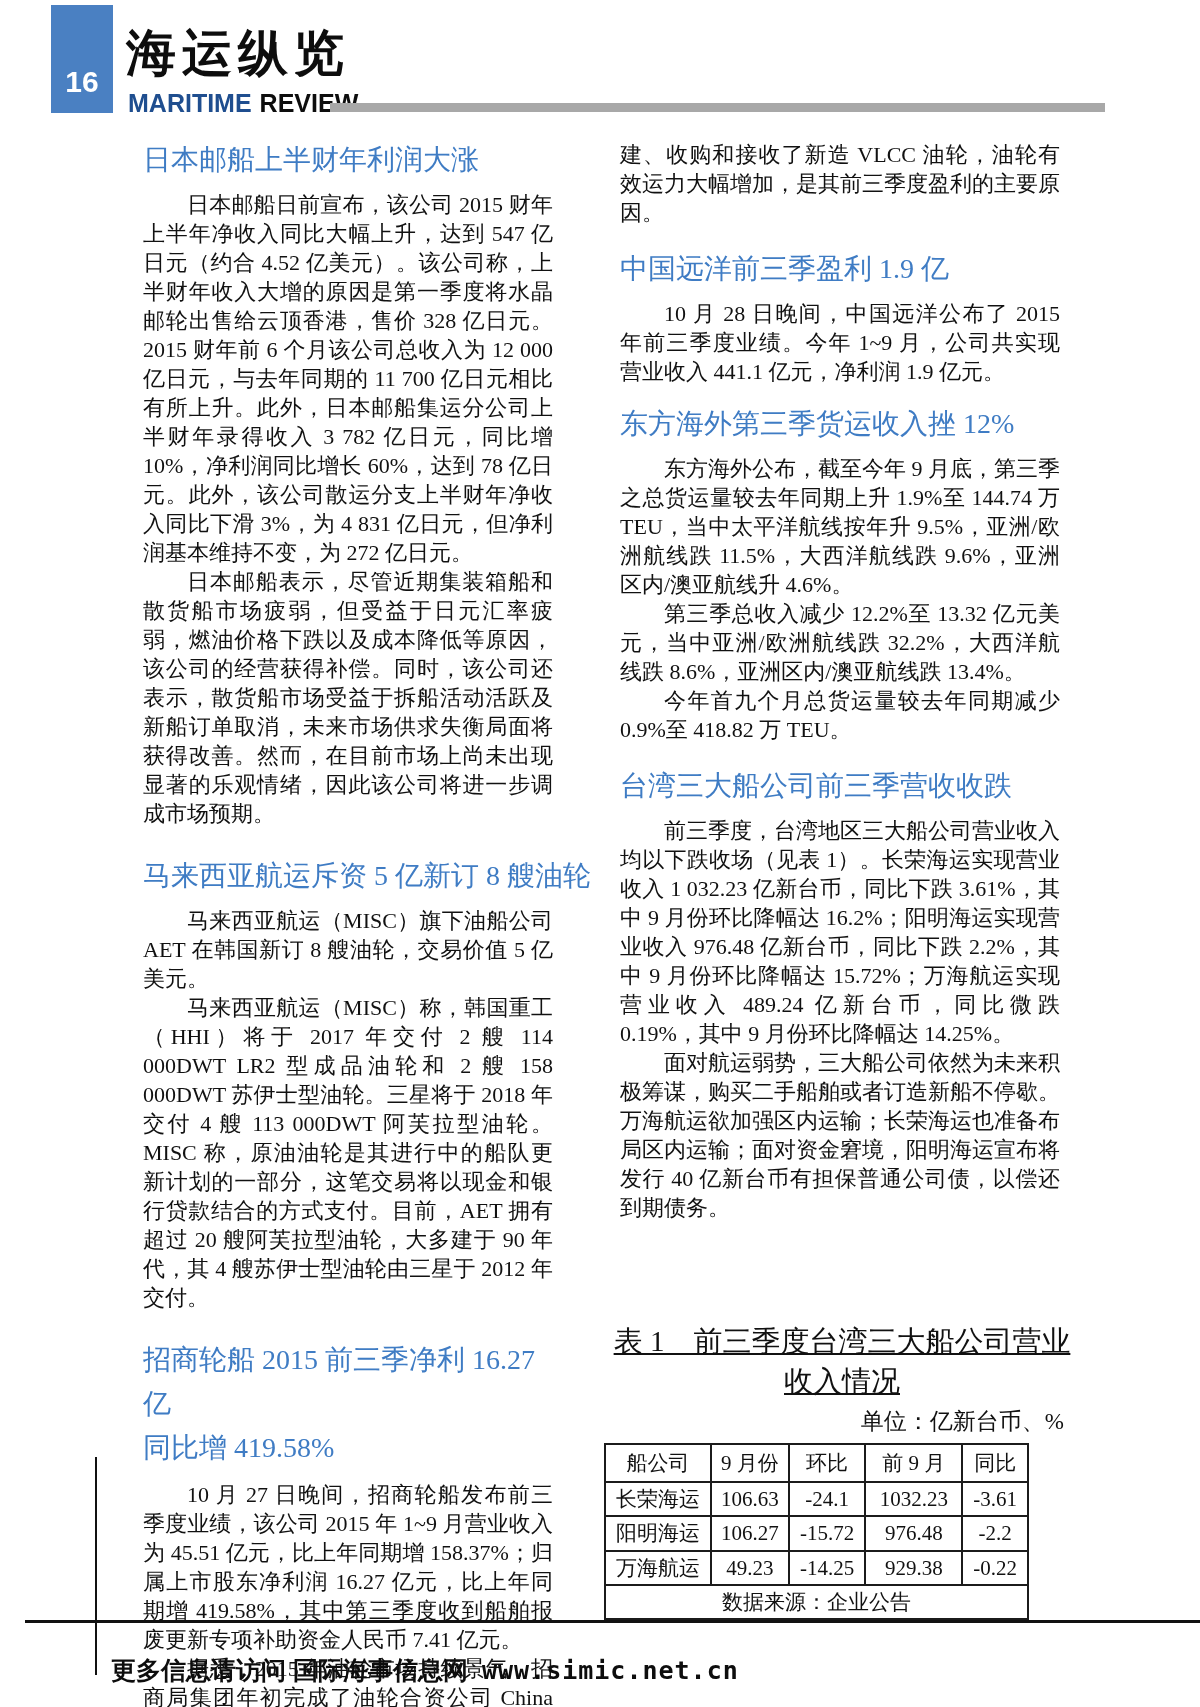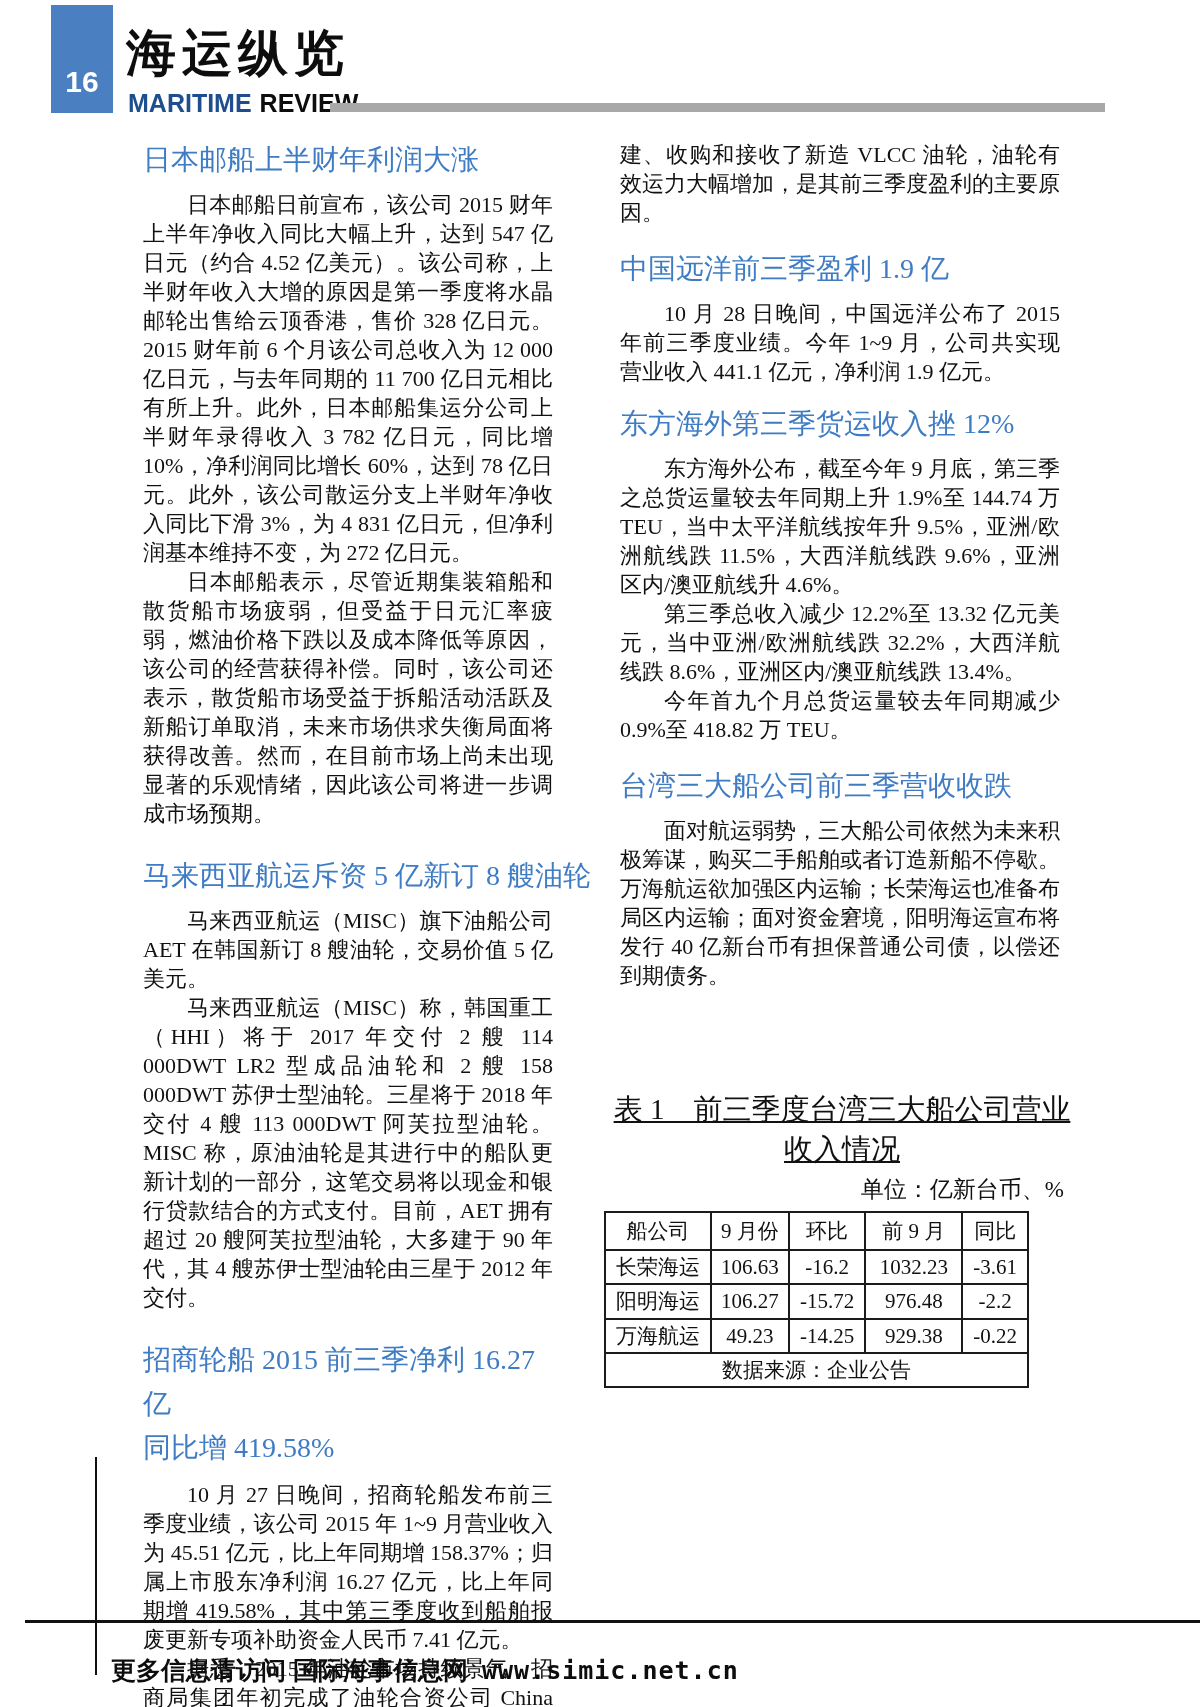--- a/index.html
+++ b/index.html
@@ -107,20 +107,21 @@
 
       <div class="article-heading" style="margin-top:22px;">中国远洋前三季盈利 1.9 亿</div>
       <p class="body">10 月 28 日晚间，中国远洋公布了 2015 年前三季度业绩。今年 1~9 月，公司共实现营业收入 441.1 亿元，净利润 1.9 亿元。</p>
 
       <div class="article-heading" style="margin-top:18px;">东方海外第三季货运收入挫 12%</div>
       <p class="body">东方海外公布，截至今年 9 月底，第三季之总货运量较去年同期上升 1.9%至 144.74 万 TEU，当中太平洋航线按年升 9.5%，亚洲/欧洲航线跌 11.5%，大西洋航线跌 9.6%，亚洲区内/澳亚航线升 4.6%。</p>
       <p class="body">第三季总收入减少 12.2%至 13.32 亿元美元，当中亚洲/欧洲航线跌 32.2%，大西洋航线跌 8.6%，亚洲区内/澳亚航线跌 13.4%。</p>
       <p class="body">今年首九个月总货运量较去年同期减少 0.9%至 418.82 万 TEU。</p>
 
       <div class="article-heading" style="margin-top:22px;">台湾三大船公司前三季营收收跌</div>
+      <p class="body">前三季度，台湾地区三大船公司营业收入均以下跌收场（见表 1）。长荣海运实现营业收入 1 032.23 亿新台币，同比下跌 3.61%，其中 9 月份环比降幅达 16.2%；阳明海运实现营业收入 976.48 亿新台币，同比下跌 2.2%，其中 9 月份环比降幅达 15.72%；万海航运实现营业收入 489.24 亿新台币，同比微跌 0.19%，其中 9 月份环比降幅达 14.25%。</p>
       <p class="body">面对航运弱势，三大船公司依然为未来积极筹谋，购买二手船舶或者订造新船不停歇。万海航运欲加强区内运输；长荣海运也准备布局区内运输；面对资金窘境，阳明海运宣布将发行 40 亿新台币有担保普通公司债，以偿还到期债务。</p>
 
       <div class="table-caption">表 1　前三季度台湾三大船公司营业收入情况</div>
       <div class="table-unit">单位：亿新台币、%</div>
       <table class="data">
         <colgroup>
           <col style="width:25%">
             <col style="width:18.5%">
             <col style="width:18%">
             <col style="width:23%">
@@ -132,21 +133,21 @@
             <th>9 月份</th>
             <th>环比</th>
             <th>前 9 月</th>
             <th>同比</th>
           </tr>
         </thead>
         <tbody>
           <tr>
             <td>长荣海运</td>
             <td>106.63</td>
-            <td>-16.2</td>
+            <td>-24.1</td>
             <td>1032.23</td>
             <td>-3.61</td>
           </tr>
           <tr>
             <td>阳明海运</td>
             <td>106.27</td>
             <td>-15.72</td>
             <td>976.48</td>
             <td>-2.2</td>
           </tr>

